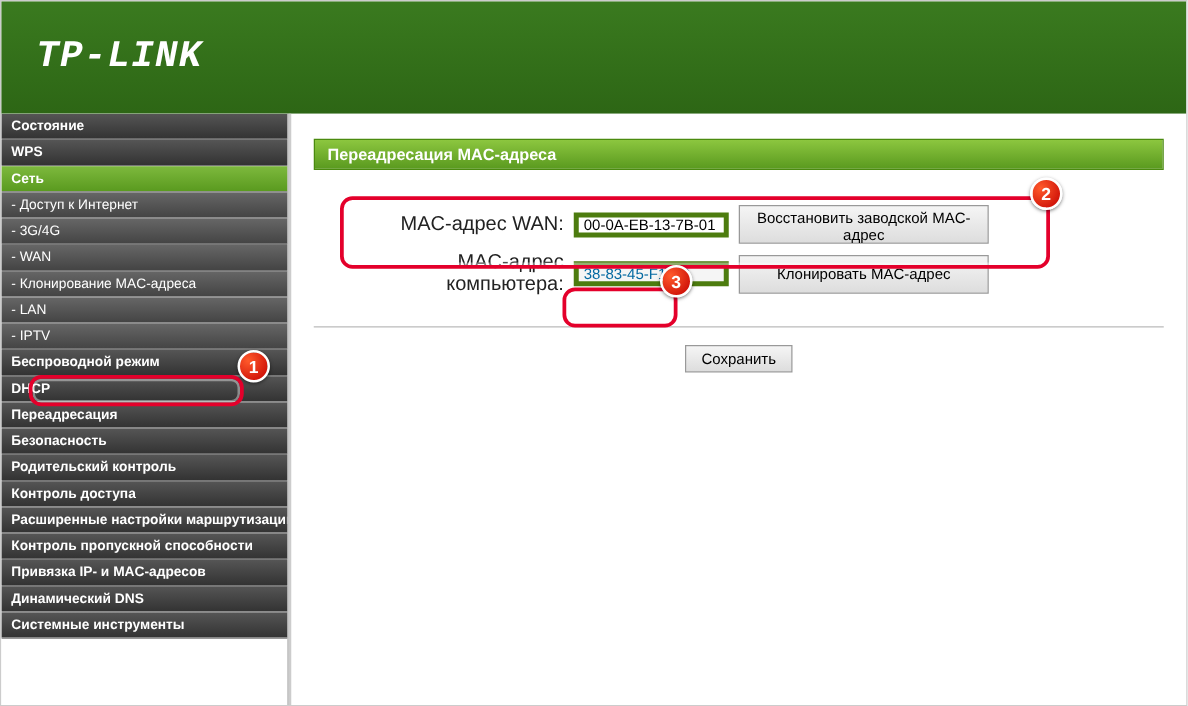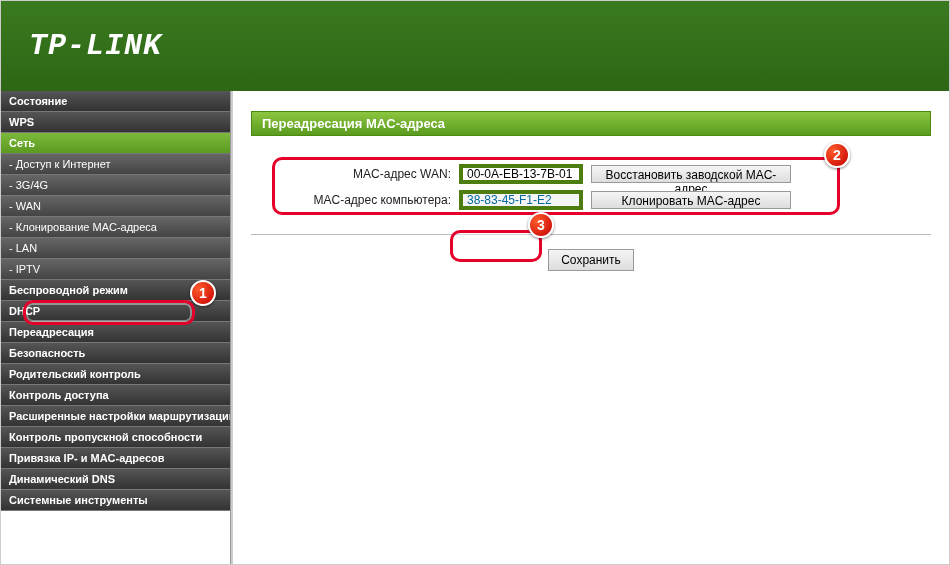--- a/index.html
+++ b/index.html
@@ -84,40 +84,40 @@
   }
   .form-row {
     display: flex;
     align-items: center;
     margin-bottom: 6px;
     gap: 8px;
   }
   .form-label {
     width: 180px;
     text-align: right;
-    font-size: 12px;
+    font-size: 16px;
     color: #222;
   }
   .form-input {
     width: 124px;
     font-size: 12px;
     padding: 2px 4px;
     border: 4px solid #4d7c0f;
     background: #fff;
     height: 20px;
   }
   .form-input[readonly] {
     color: #0369a1;
     background: #f5f5f5;
   }
   .form-button {
     width: 200px;
     font-size: 12px;
     padding: 2px 6px;
-    height: 18px;
+    height: 31px;
     background: linear-gradient(to bottom, #f5f5f5, #ddd);
     border: 1px solid #999;
     cursor: pointer;
   }
   .divider {
     border: none;
     border-top: 1px solid #bbb;
     margin: 6px 0 14px 0;
   }
   .save-row {

